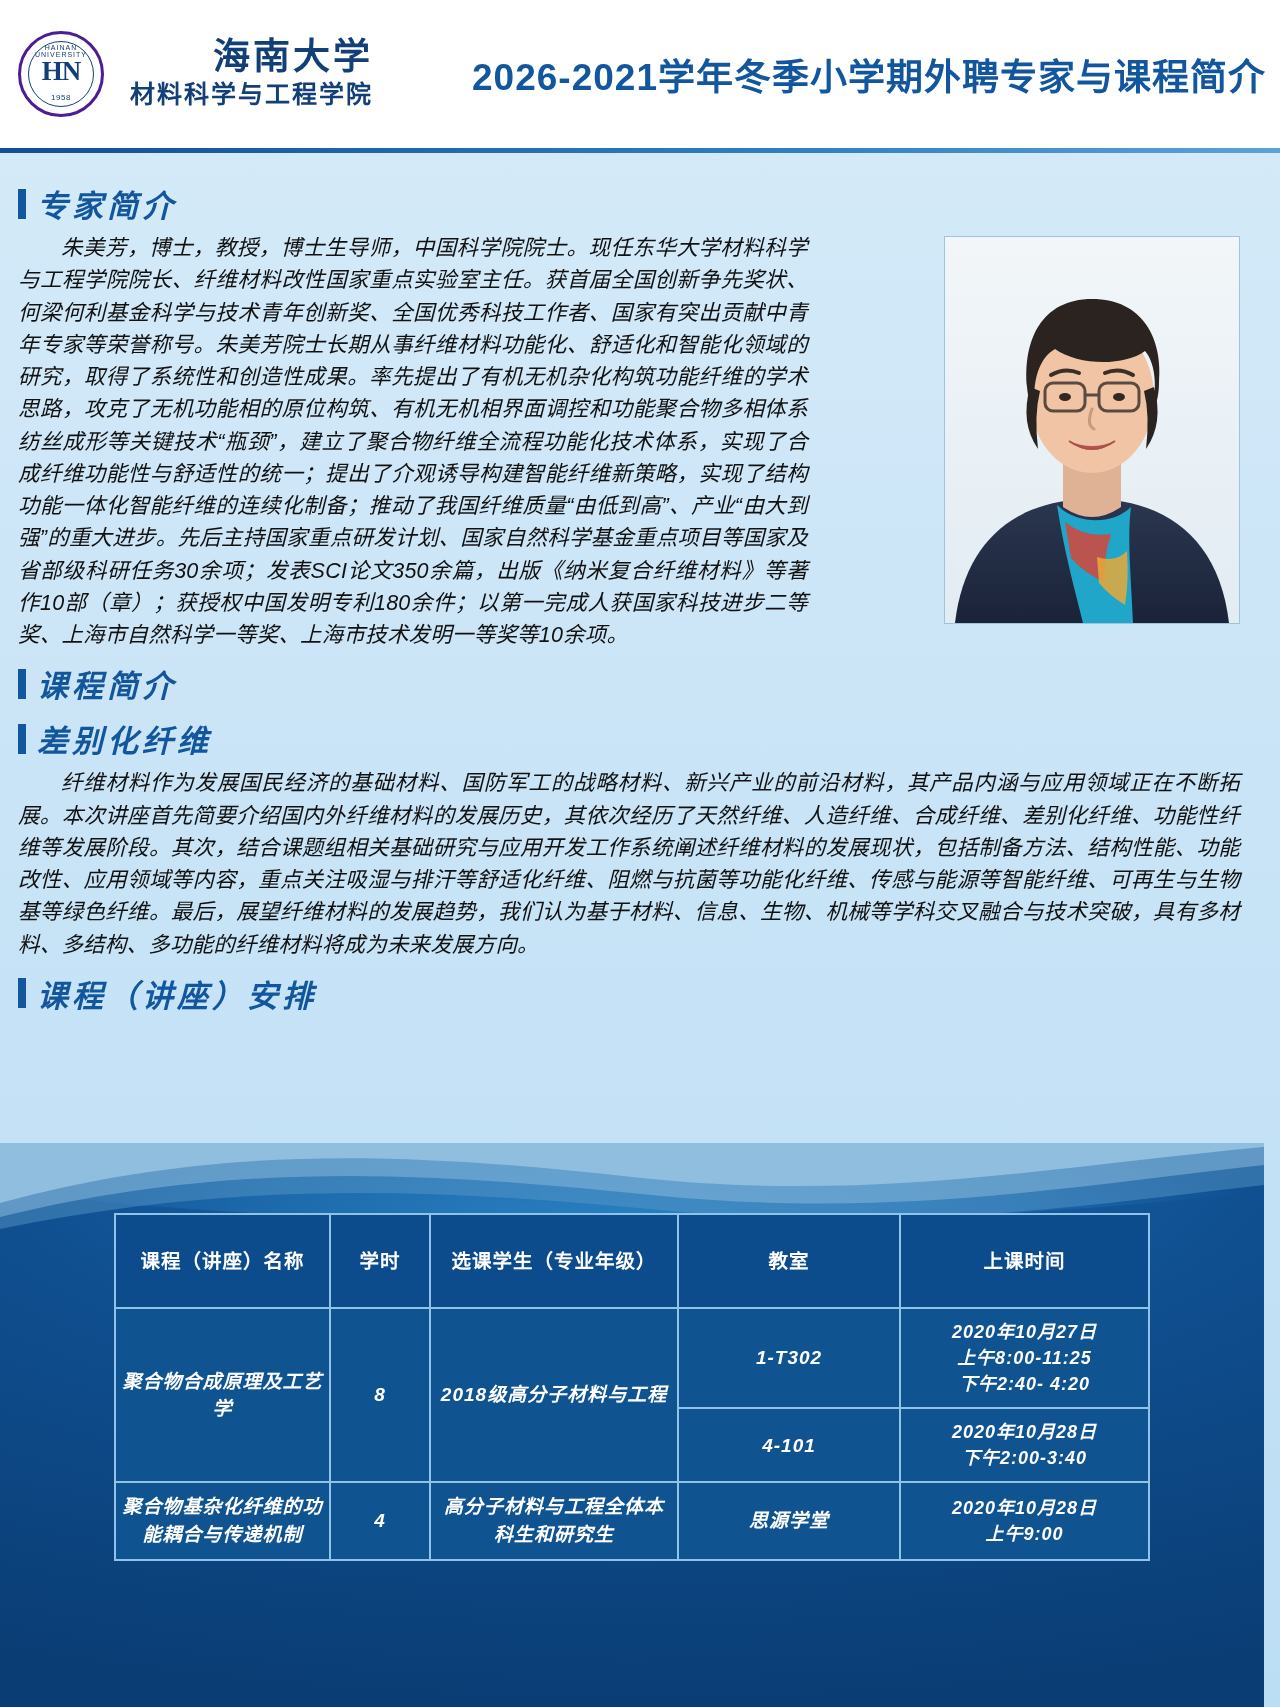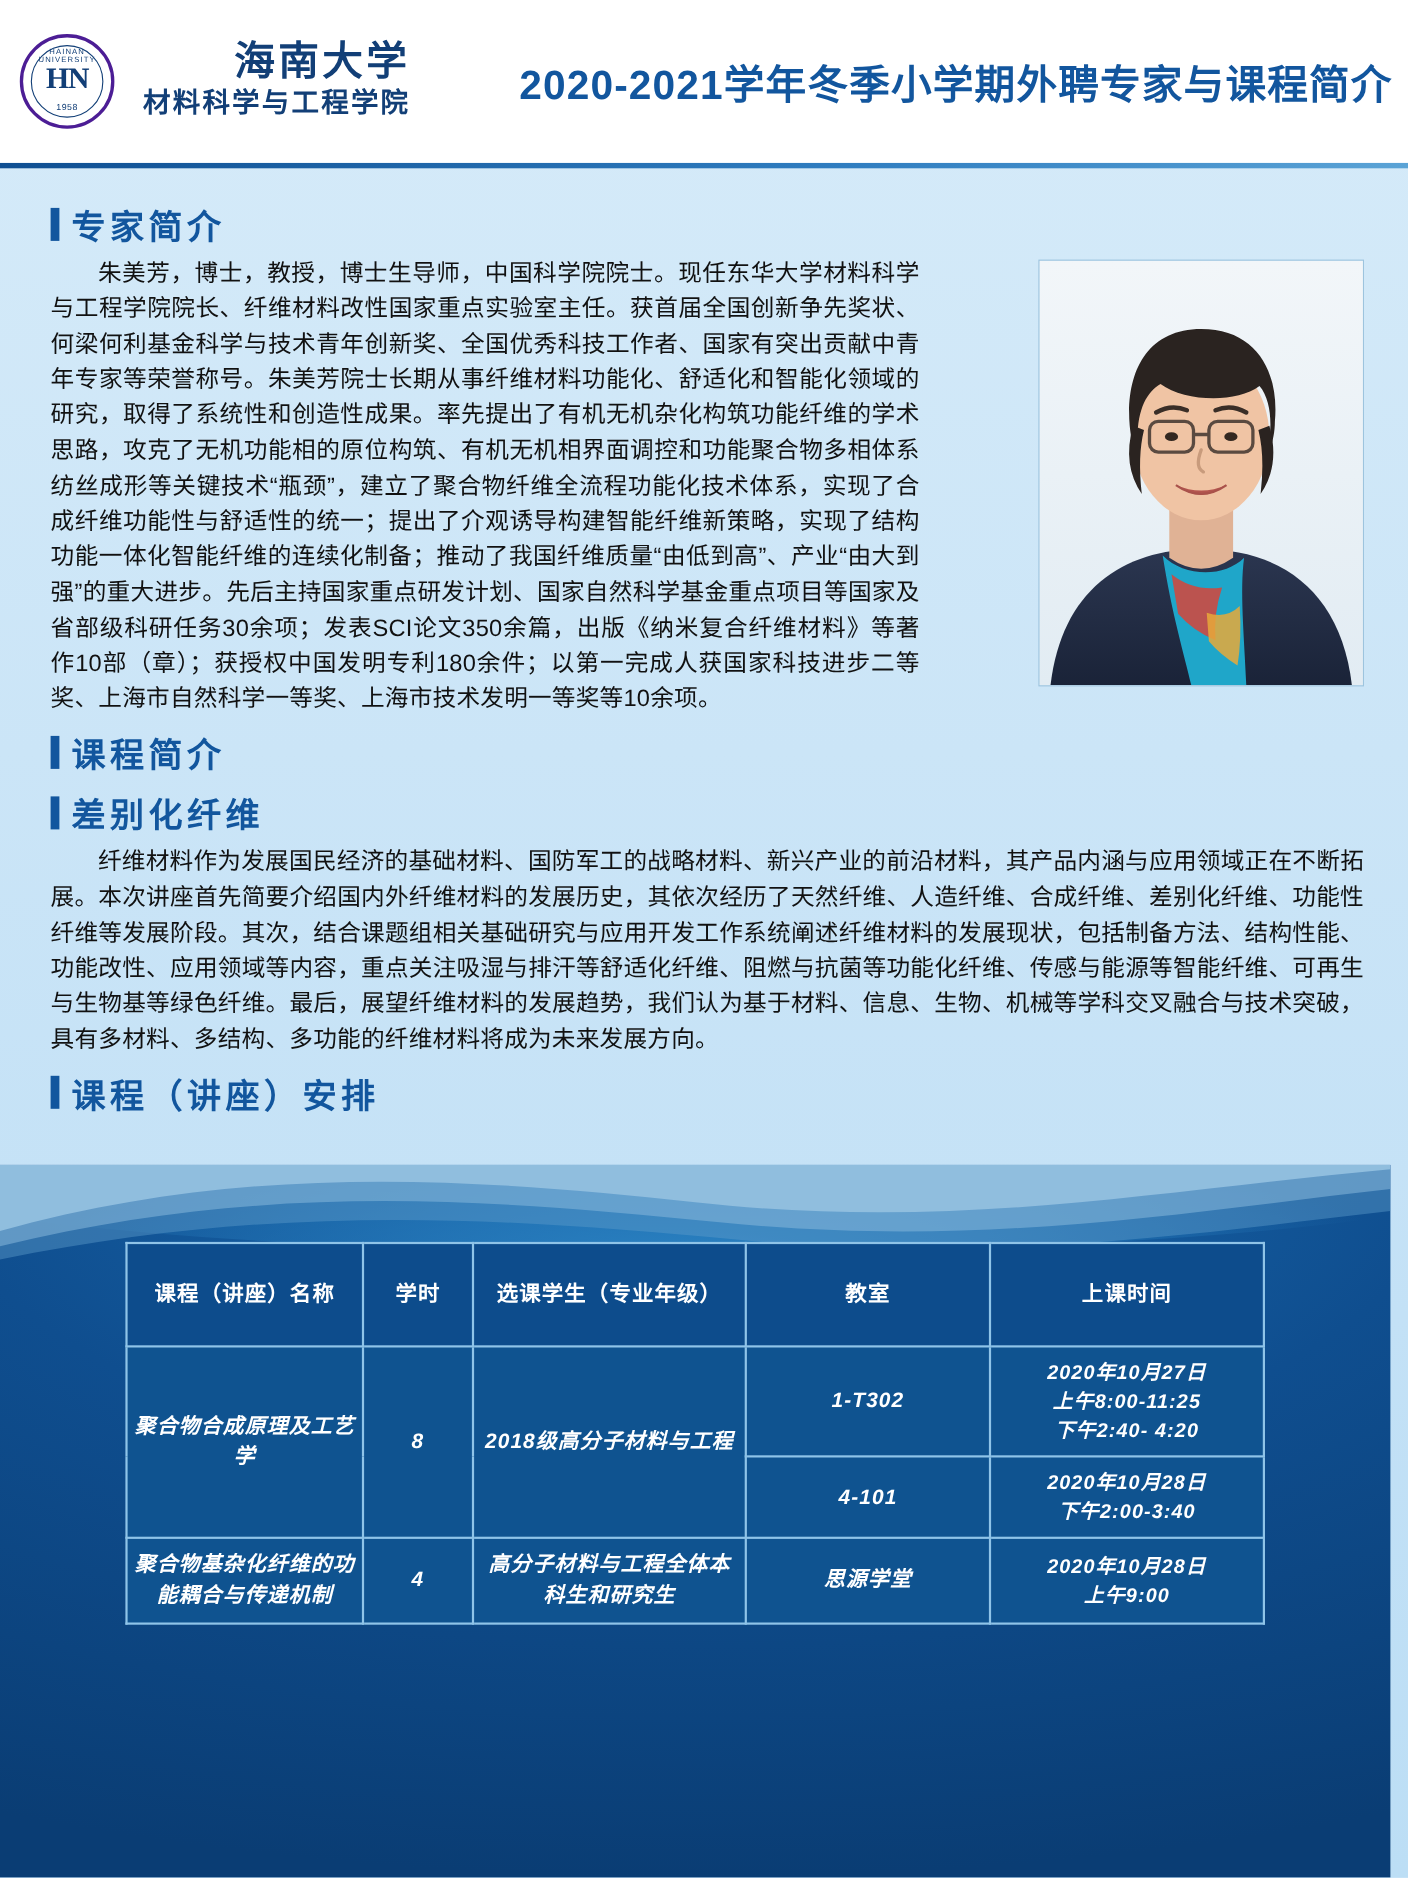--- a/index.html
+++ b/index.html
@@ -115,22 +115,23 @@
     font-family: "Liberation Sans", "DejaVu Sans", sans-serif;
   }
   .header-rule {
     height: 5px;
     background: linear-gradient(90deg, #0f4f92 0%, #2f7dc0 60%, #5aa3d6 100%);
   }
 
   
   .content {
     position: relative;
-    padding: 18px 40px 0 46px;
+    padding: 18px 40px 0 18px;
     box-sizing: border-box;
+    font-style: italic;
   }
   .section-title {
     display: flex;
     align-items: center;
     margin: 10px 0 6px 0;
   }
   .section-title .bar {
     width: 8px;
     height: 30px;
     background: #12569e;
@@ -173,21 +174,21 @@
     width: 790px;
   }
   .expert-text-full { width: 100%; }
 
   
   .table-band {
     position: absolute;
     left: 0;
     right: 16px;
     bottom: 0;
-    height: 648px;
+    height: 564px;
     background:
       radial-gradient(120% 100% at 50% 0%, #1a6bb0 0%, #0f4e8f 45%, #0a3d74 100%);
     overflow: hidden;
   }
   .table-band::before {
     content: "";
     position: absolute;
     left: -10%;
     top: -70px;
     width: 120%;
@@ -246,21 +247,21 @@
         <div class="inner-ring"></div>
         <div class="arc-top">HAINAN UNIVERSITY</div>
         <div class="hn">HN</div>
         <div class="year">1958</div>
       </div>
       <div class="uni-name">
         <div class="line1">海南大学</div>
         <div class="line2">材料科学与工程学院</div>
       </div>
     </div>
-    <div class="header-title">2020-2021学年冬季小学期外聘专家与课程简介</div>
+    <div class="header-title">2026-2021学年冬季小学期外聘专家与课程简介</div>
   </div>
   <div class="header-rule"></div>
 
   <div class="content">
 
     <div class="section-title">
       <span class="bar"></span>
       <span class="txt">专家简介</span>
     </div>
     <div class="expert-block">

